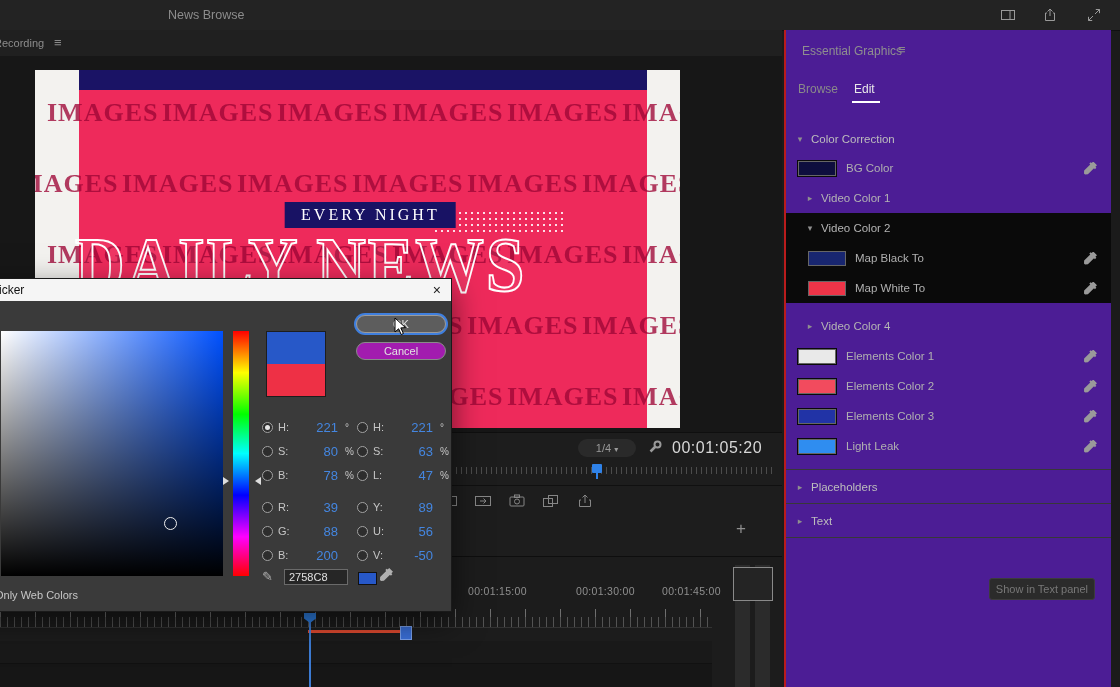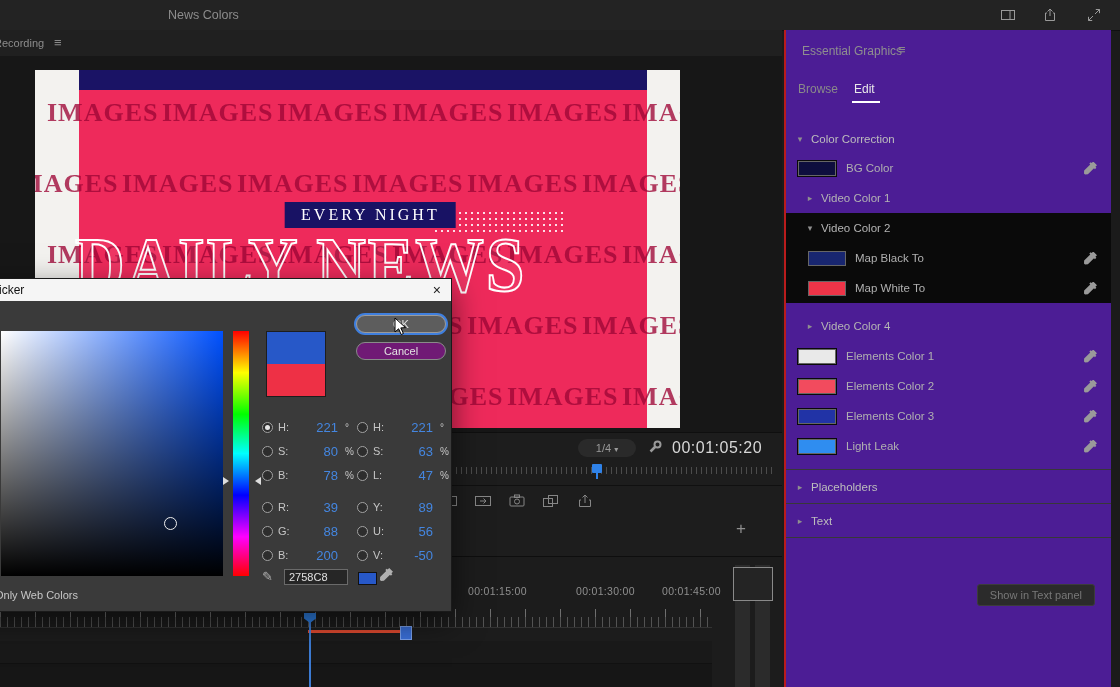--- a/index.html
+++ b/index.html
@@ -79,42 +79,42 @@
   .eg-color{height:30px;display:flex;align-items:center;padding-left:12px;gap:10px;font-size:11.5px;color:#b0b0b0;}
   .eg-color.indent{padding-left:22px;gap:9px;}
   .chev{color:#8f8f8f;font-size:9px;width:8px;text-align:center;}
   .swatch{width:36px;height:13px;border:1px solid #666;outline:1px solid #0a0a0a;flex:none;}
   .eg-spacer{flex:1;}
   .dropper{width:13px;height:13px;margin-right:14px;background:#9a9a9a;flex:none;
     clip-path:polygon(71% 0,100% 29%,88% 41%,95% 48%,84% 59%,77% 52%,30% 99%,8% 100%,0 92%,1% 70%,48% 23%,41% 16%,52% 5%,59% 12%);}
   .eg-hl{background:#0a0a0a;}
   .mt8{margin-top:8px;}
   .eg-endline{border-top:1px solid #383838;height:0;}
-  .eg-show{position:absolute;right:16px;top:548px;height:20px;padding:0 12px;line-height:20px;background:#2b2b2b;
-           border:1px solid #3c3c3c;border-radius:3px;font-size:11px;color:#787878;margin-top:6px;}
+  .eg-show{position:absolute;right:16px;top:548px;height:20px;padding:0 6px;line-height:20px;background:#2b2b2b;
+           border:1px solid #3c3c3c;border-radius:3px;font-size:11px;color:#787878;}
   
   .dialog{position:absolute;left:-62px;top:278px;width:512px;height:332px;z-index:50;background:#3a3a3a;
           border:1px solid #1a1a1a;box-shadow:0 10px 30px rgba(0,0,0,.55);}
   .dlg-title{position:absolute;left:0;top:0;right:0;height:22px;background:#f5f5f5;}
   .dlg-title-text{position:absolute;left:20px;top:0;line-height:22px;font-size:12px;color:#111;}
   .dlg-close{position:absolute;right:10px;top:0;line-height:22px;font-size:14px;color:#222;}
   .pk-field{position:absolute;left:62px;top:52px;width:222px;height:245px;background-color:#0051ff;
             background-image:linear-gradient(to top,#000,rgba(0,0,0,0)),linear-gradient(to right,#fff,rgba(255,255,255,0));}
   .pk-cursor{position:absolute;left:163px;top:186px;width:11px;height:11px;border:1.5px solid #eee;border-radius:50%;}
   .pk-hue{position:absolute;left:294px;top:52px;width:16px;height:245px;
           background:linear-gradient(#f00,#ff0 17%,#0f0 34%,#0ff 50%,#00f 67%,#f0f 84%,#f00);}
   .hue-arrow{position:absolute;width:0;height:0;border:4px solid transparent;}
   .hue-arrow.l{left:284px;top:198px;border-left:6px solid #ddd;}
   .hue-arrow.r{left:312px;top:198px;border-right:6px solid #ddd;}
   .pk-swatches{position:absolute;left:327px;top:52px;width:58px;height:64px;border:1px solid #1d1d1d;}
   .pk-new,.pk-cur{height:32px;}
   .btn{position:absolute;left:417px;width:90px;height:18px;border-radius:9px;font-size:11px;text-align:center;
        line-height:17px;color:#e2e2e2;box-sizing:border-box;}
   .btn-ok{top:36px;background:#5d5d5d;border:1px solid #9b9b9b;box-shadow:0 0 0 2px #3f7fde;}
-  .btn-cancel{top:63px;background:#701a75;border:1px solid #8a8a8a;}
+  .btn-cancel{top:63px;background:#a21caf;border:1px solid #8a8a8a;}
   .pk-col{position:absolute;top:136px;width:96px;}
   .pk-col.c1{left:323px;} .pk-col.c2{left:418px;}
   .pk-row{display:flex;align-items:center;height:24px;gap:5px;}
   .pk-gap{height:8px;}
   .radio{width:11px;height:11px;border:1px solid #a2a2a2;border-radius:50%;background:#2d2d2d;position:relative;flex:none;box-sizing:border-box;}
   .radio.sel::after{content:"";position:absolute;left:2px;top:2px;width:5px;height:5px;border-radius:50%;background:#e6e6e6;}
   .pk-l{width:15px;font-size:11px;color:#c6c6c6;}
   .pk-v{flex:1;text-align:right;font-size:13px;color:#4486e0;}
   .pk-u{width:13px;font-size:10px;color:#c6c6c6;text-align:left;padding-left:2px;}
   .pen-icon{position:absolute;left:323px;top:290px;font-size:13px;color:#b0b0b0;}
@@ -125,21 +125,21 @@
     clip-path:polygon(71% 0,100% 29%,88% 41%,95% 48%,84% 59%,77% 52%,30% 99%,8% 100%,0 92%,1% 70%,48% 23%,41% 16%,52% 5%,59% 12%);}
   .web-label{position:absolute;left:56px;top:310px;font-size:11px;color:#c6c6c6;}
   .cursor-arrow{position:absolute;left:455px;top:38px;z-index:60;}
 </style>
 </head>
 <body>
 
 <div class="app">
 
   <div class="topbar">
-    <span class="app-title">News Colors</span>
+    <span class="app-title">News Browse</span>
     <span class="tb-icon" style="left:1000px;">
       <svg width="16" height="16" viewBox="0 0 16 16">
           <rect x="1.5" y="3.5" width="13" height="9" fill="none" stroke="#9a9a9a"></rect>
           <line x1="10" y1="3.5" x2="10" y2="12.5" stroke="#9a9a9a"></line>
         </svg>
     </span>
     <span class="tb-icon" style="left:1042px;">
       <svg width="16" height="16" viewBox="0 0 16 16">
           <path d="M5 6 H3.5 V13.5 H12.5 V6 H11" fill="none" stroke="#9a9a9a"></path>
           <line x1="8" y1="2.5" x2="8" y2="9" stroke="#9a9a9a"></line>

